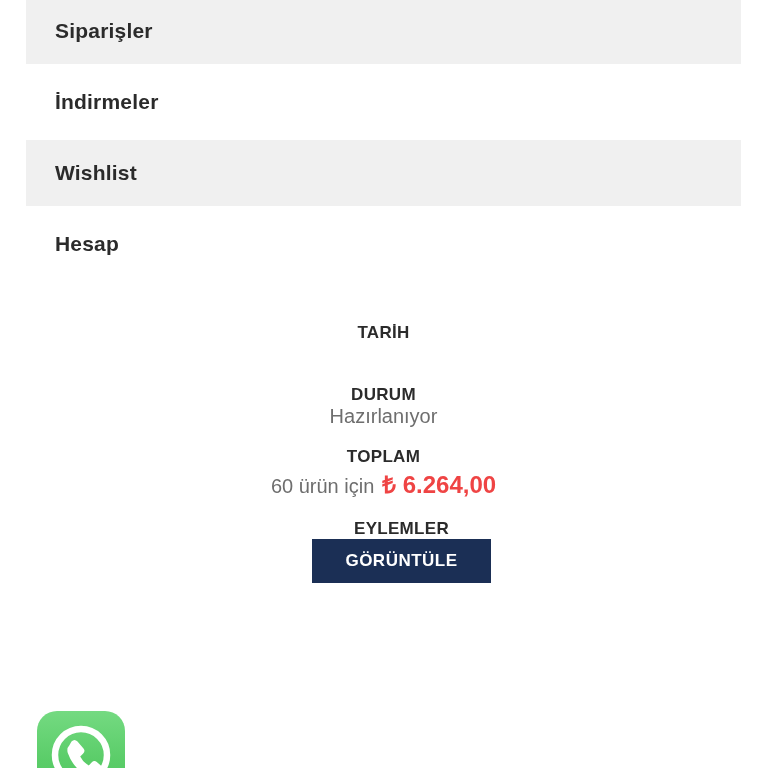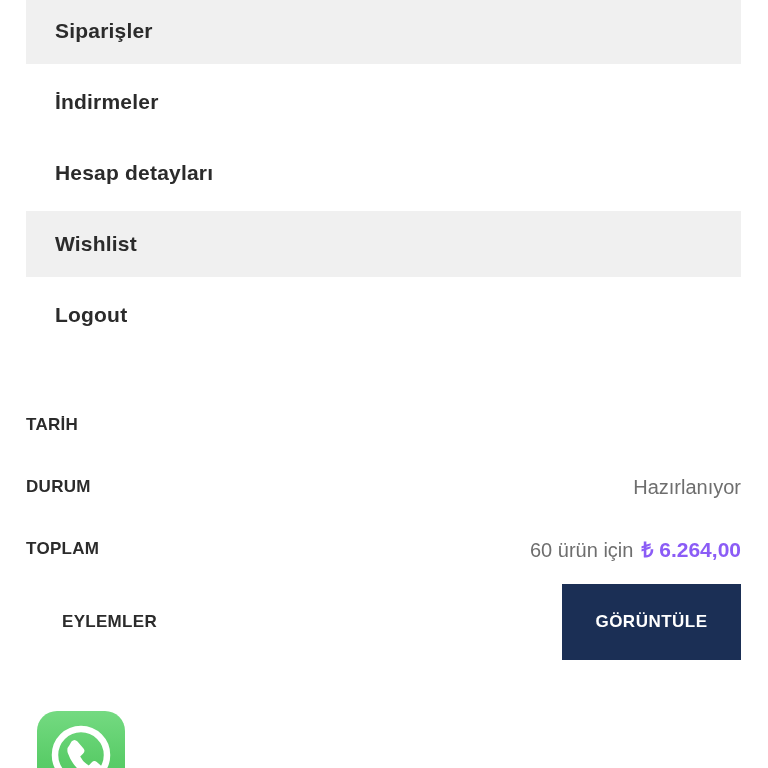--- a/index.html
+++ b/index.html
@@ -28,39 +28,39 @@
     letter-spacing: 0.2px;
     cursor: pointer;
   }
   .nav-item.highlight { background: #f0f0f0; }
 
   
   .order-table { margin-top: 46px; }
   .order-row {
     height: 62px;
     display: flex;
-    justify-content: space-between;
     align-items: center;
+    flex-direction: column;
   }
   .order-row.actions { height: 64px; margin-top: 10px; margin-left: 36px; }
   .row-label {
     font-size: 17px;
     font-weight: 700;
     color: #2b2b2b;
     letter-spacing: 0.3px;
   }
   .row-value {
     font-size: 20px;
     color: #6e6e6e;
     font-weight: 400;
   }
   .total-amount {
-    font-size: 21px;
+    font-size: 24px;
     font-weight: 700;
-    color: #8b5cf6;
+    color: #ef4444;
     margin-left: 8px;
   }
   .view-button {
     width: 179px;
     height: 76px;
     background: #1b2f55;
     color: #ffffff;
     border: none;
     font-family: "Liberation Sans", sans-serif;
     font-size: 17px;
@@ -93,28 +93,25 @@
 <div class="page">
   <div class="content">
 
     <nav class="account-nav">
       <div class="nav-item highlight">
         <span>Siparişler</span>
       </div>
       <div class="nav-item">
         <span>İndirmeler</span>
       </div>
-      <div class="nav-item">
-        <span>Hesap detayları</span>
-      </div>
       <div class="nav-item highlight">
         <span>Wishlist</span>
       </div>
       <div class="nav-item">
-        <span>Logout</span>
+        <span>Hesap</span>
       </div>
     </nav>
 
     <div class="order-table">
 
       <div class="order-row">
         <span class="row-label">TARİH</span>
       </div>
 
       <div class="order-row">

